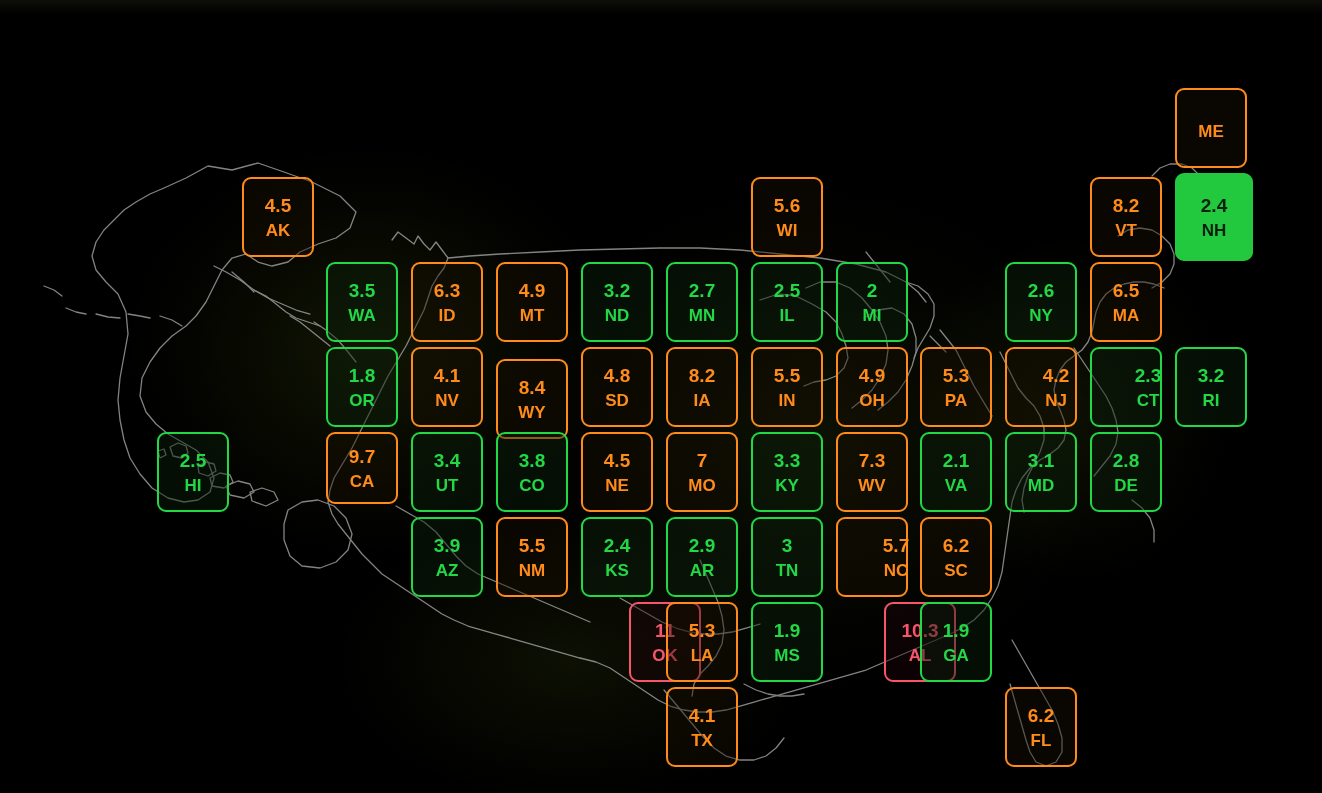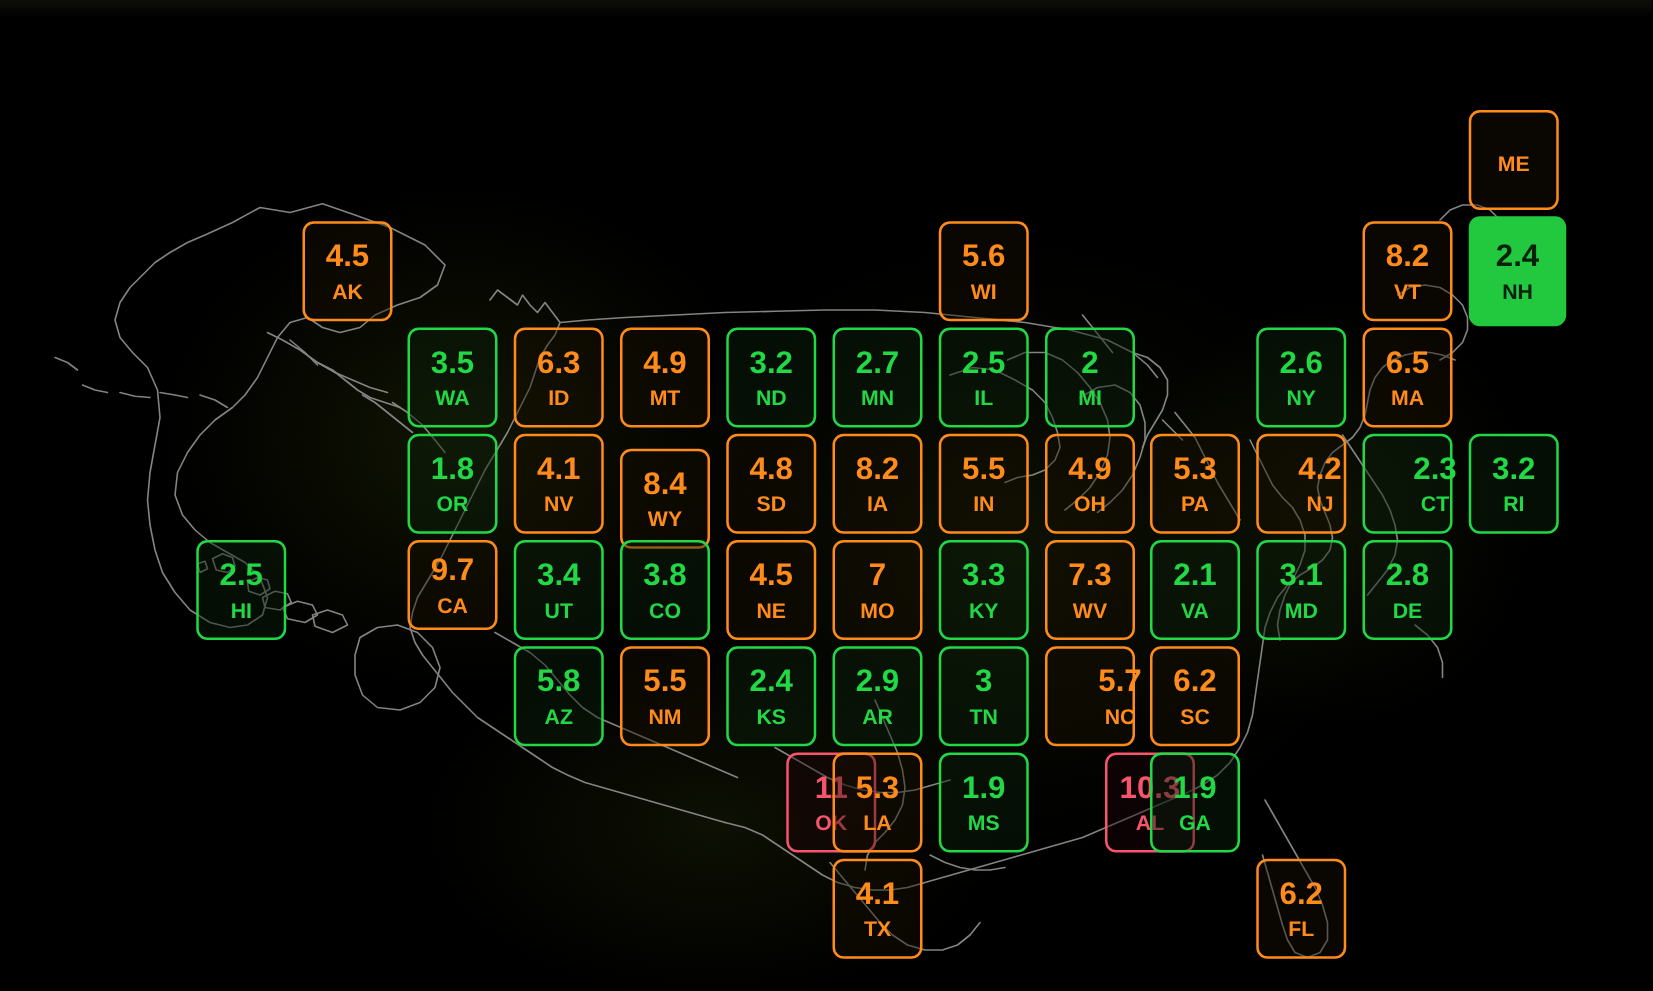--- a/index.html
+++ b/index.html
@@ -49,21 +49,21 @@
     border-radius: 9px;
     border: 2px solid #ff8c1a;
     background: rgba(0,0,0,0.35);
     display: flex;
     flex-direction: column;
     align-items: center;
     justify-content: center;
     gap: 7px;
   }
   .tile .val {
-    font-size: 25px;
+    font-size: 19px;
     font-weight: bold;
     line-height: 1;
     color: #ff8c1a;
   }
   .tile .abbr {
     font-size: 17px;
     font-weight: bold;
     line-height: 1;
     color: #ff8c1a;
   }
@@ -374,21 +374,21 @@
       </div>
       <div class="tile green" style="left: 1005px; top: 432px; width: 72px; height: 80px;">
         <span class="val">3.1</span>
         <span class="abbr">MD</span>
       </div>
       <div class="tile green" style="left: 1090px; top: 432px; width: 72px; height: 80px;">
         <span class="val">2.8</span>
         <span class="abbr">DE</span>
       </div>
       <div class="tile green" style="left: 411px; top: 517px; width: 72px; height: 80px;">
-        <span class="val">5.8</span>
+        <span class="val">3.9</span>
         <span class="abbr">AZ</span>
       </div>
       <div class="tile orange" style="left: 496px; top: 517px; width: 72px; height: 80px;">
         <span class="val">5.5</span>
         <span class="abbr">NM</span>
       </div>
       <div class="tile green" style="left: 581px; top: 517px; width: 72px; height: 80px;">
         <span class="val">2.4</span>
         <span class="abbr">KS</span>
       </div>

